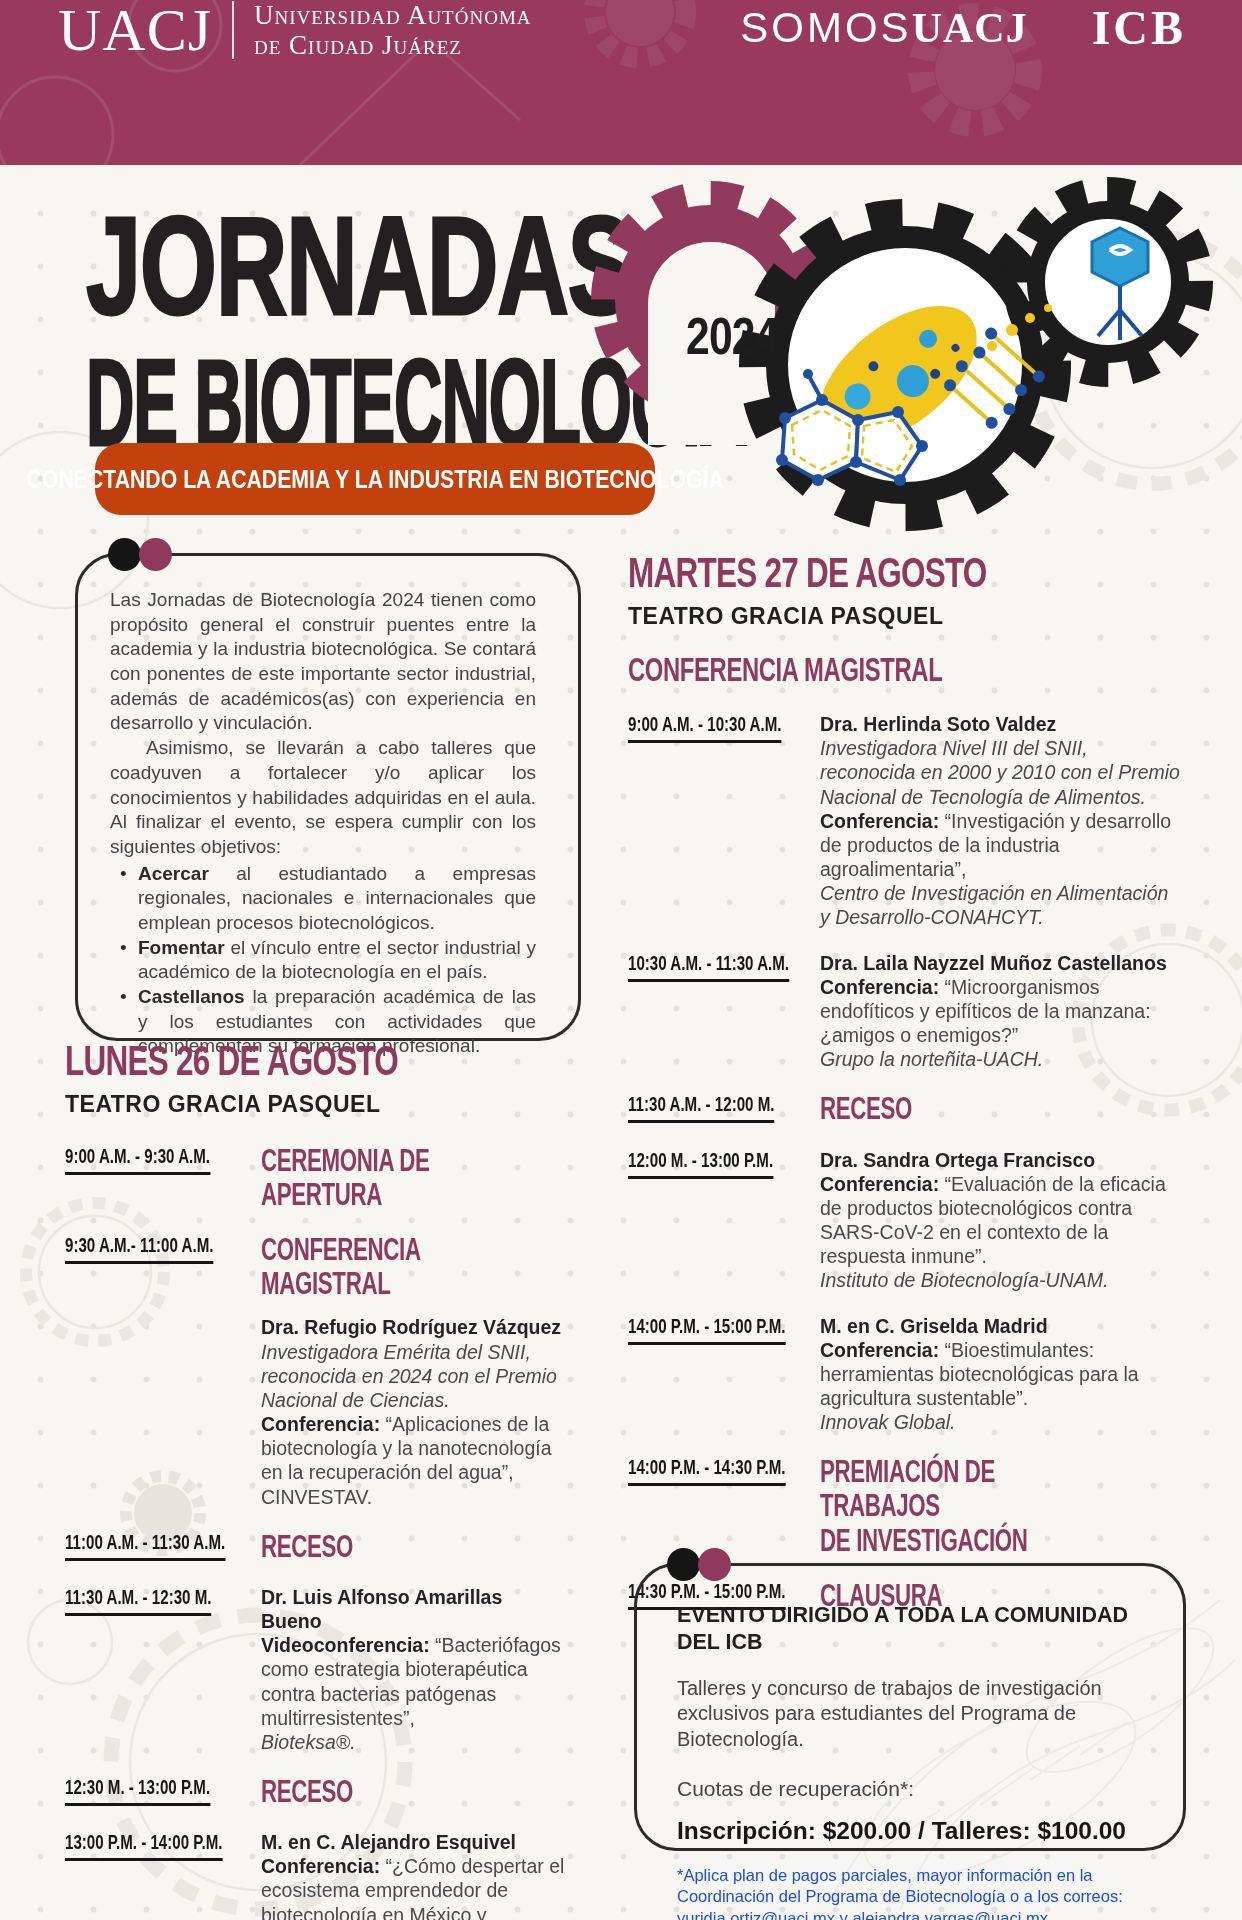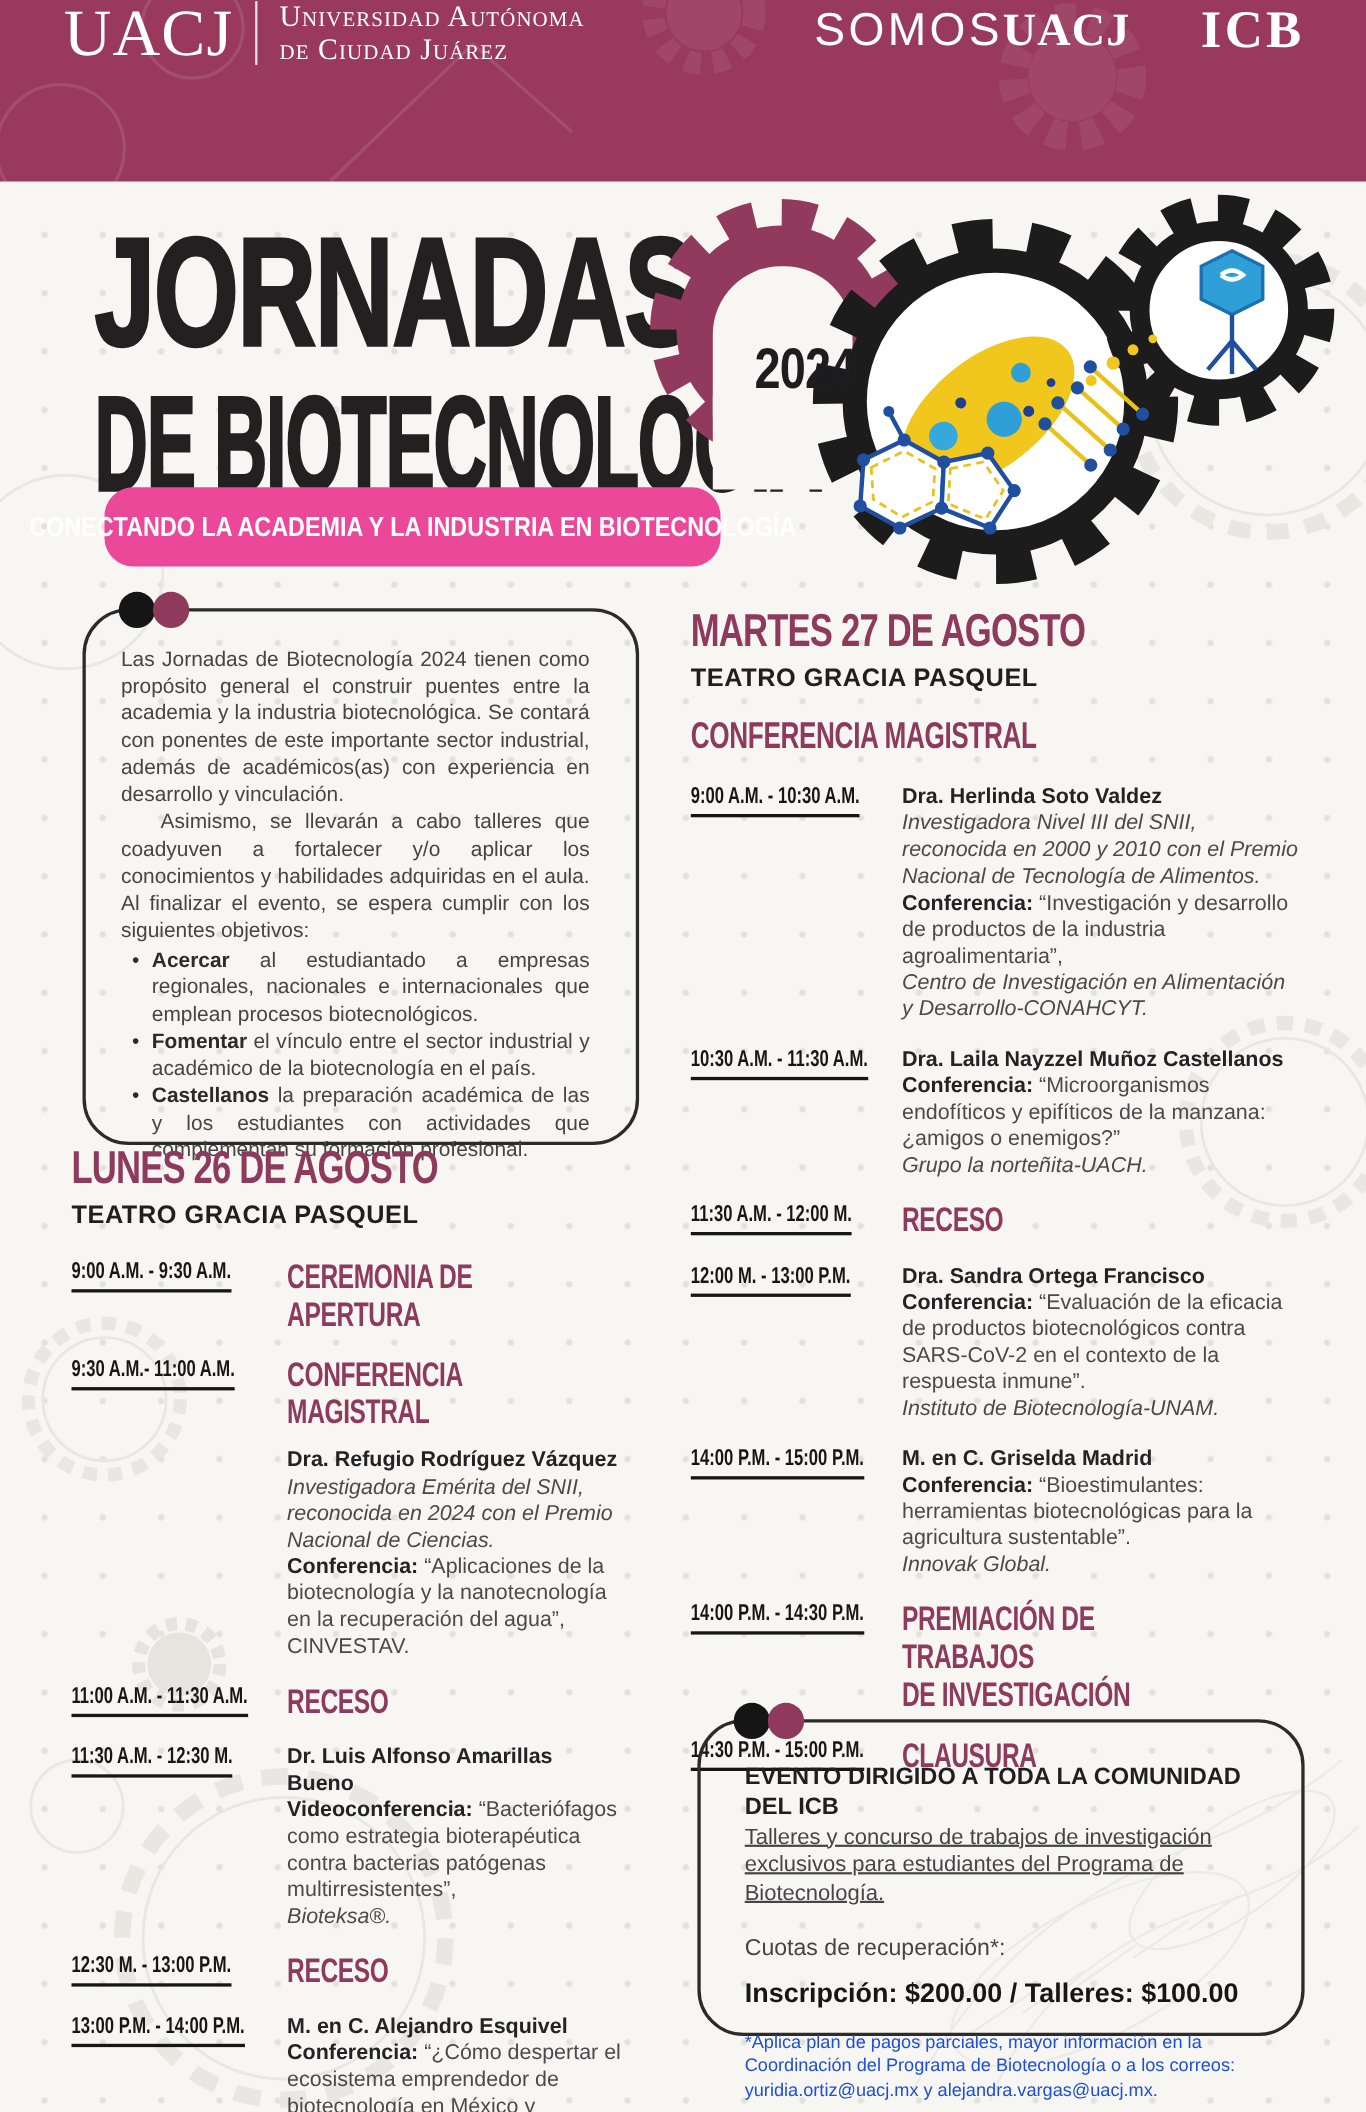--- a/index.html
+++ b/index.html
@@ -48,21 +48,21 @@
   .title-line2{left:86px;top:342px;font-size:122px;transform:scaleX(.55);}
   .year-2024{
     position:absolute;left:686px;top:306px;z-index:6;color:#1d1d1f;
     font-size:52px;font-weight:700;letter-spacing:-1px;
     transform:scaleX(.82);transform-origin:left top;white-space:nowrap;
   }
   .illus-svg{position:absolute;left:560px;top:150px;z-index:5;}
   
   .tagline{
     position:absolute;left:95px;top:443px;width:560px;height:72px;z-index:6;
-    background:#ec4899;border-radius:26px;display:flex;align-items:center;justify-content:center;
+    background:#c2410c;border-radius:26px;display:flex;align-items:center;justify-content:center;
   }
   .tagline span{
     color:#fff;font-weight:700;font-size:25px;white-space:nowrap;
     transform:scaleX(.85);letter-spacing:0;
   }
   
   .round-box{
     position:absolute;border:3px solid #2b2b2b;border-radius:42px;
     background:transparent;z-index:5;
   }
@@ -108,21 +108,21 @@
   .talk{font-size:19.5px;line-height:1.24;color:#4a4a4c;}
   .talk.after-heading{margin-top:14px;}
   .speaker{font-weight:700;color:#232325;}
   .bio{font-style:italic;}
   .talkline b{color:#232325;}
   .org.italic{font-style:italic;}
   
   .info-box{left:634px;top:1563px;width:546px;height:282px;}
   .info-inner{padding:36px 34px 0 40px;}
   .info-title{font-weight:700;font-size:21.5px;color:#1f1f20;line-height:1.25;}
-  .info-body{font-size:20px;line-height:1.28;color:#454547;margin-top:2px;text-decoration:underline;}
+  .info-body{font-size:20px;line-height:1.28;color:#454547;margin-top:20px;}
   .fees-label{font-size:21px;color:#454547;margin-top:24px;}
   .fees-value{font-weight:700;font-size:24.5px;color:#161616;margin-top:16px;white-space:nowrap;}
   .info-note{font-size:16.5px;line-height:1.32;color:#1d4ed8;margin-top:20px;}
 </style>
 </head>
 <body>
 
 <div class="page-dots"></div>
 
 <svg class="decor-svg" width="1242" height="1920" viewBox="0 0 1242 1920">

